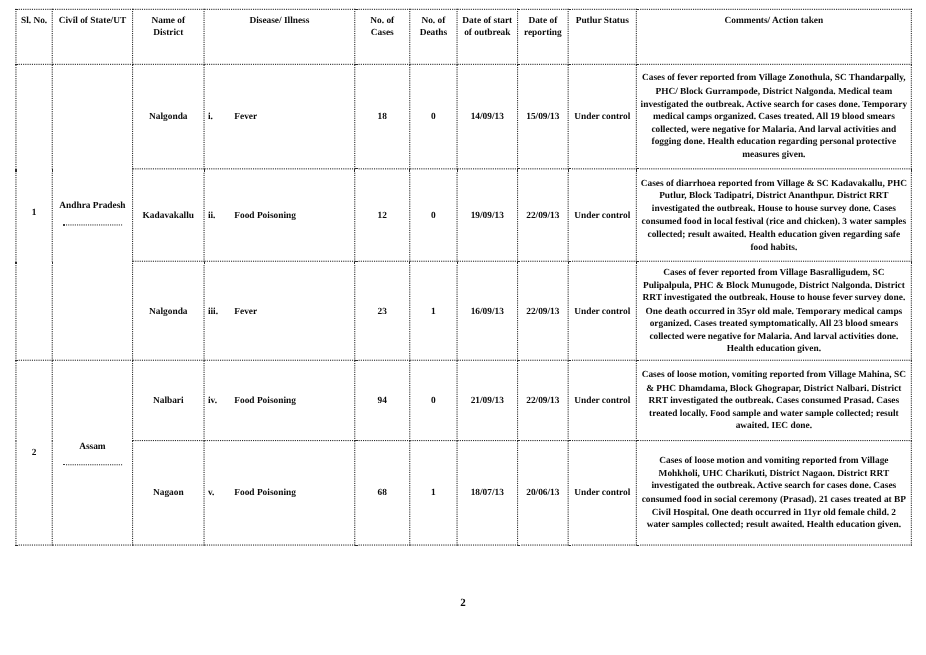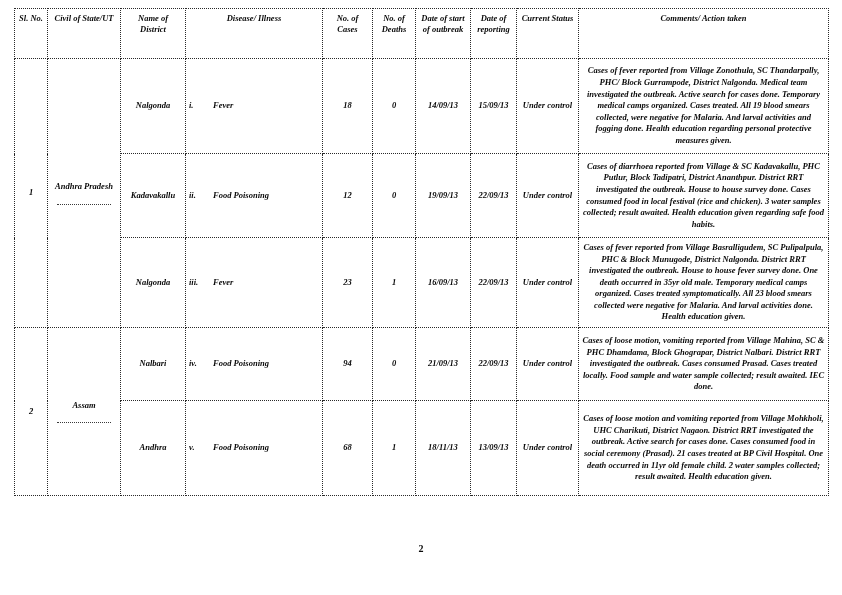--- a/index.html
+++ b/index.html
@@ -22,21 +22,20 @@
   table.report {
     position: absolute;
     left: 14px;
     top: 8px;
     width: 814px;
     border-collapse: collapse;
     table-layout: fixed;
     font-size: 8.5px;
     line-height: 11.4px;
     font-weight: 700;
-    font-style: italic;
   }
   table.report th, table.report td {
     border: 1px dotted #2a2a2a;
     padding: 2px 3px;
     vertical-align: middle;
     text-align: center;
     word-wrap: break-word;
   }
   table.report thead th {
     font-size: 8.5px;
@@ -104,21 +103,21 @@
     <thead>
       <tr>
         <th>Sl. No.</th>
         <th>Civil of State/UT</th>
         <th>Name of District</th>
         <th>Disease/ Illness</th>
         <th>No. of Cases</th>
         <th>No. of Deaths</th>
         <th>Date of start of outbreak</th>
         <th>Date of reporting</th>
-        <th>Current Status</th>
+        <th>Putlur Status</th>
         <th>Comments/ Action taken</th>
       </tr>
     </thead>
 
     <tbody>
 
       <tr style="height:95px;">
         <td rowspan="3">1</td>
         <td rowspan="3" class="state-cell">
           <span class="state-name">Andhra Pradesh</span>
@@ -183,31 +182,31 @@
           </span>
         </td>
         <td>94</td>
         <td>0</td>
         <td>21/09/13</td>
         <td>22/09/13</td>
         <td>Under control</td>
         <td class="comments">Cases of loose motion, vomiting reported from Village Mahina, SC &amp; PHC Dhamdama, Block Ghograpar, District Nalbari. District RRT investigated the outbreak. Cases consumed Prasad. Cases treated locally. Food sample and water sample collected; result awaited. IEC done.</td>
       </tr>
       <tr style="height:95px;">
-        <td>Andhra</td>
+        <td>Nagaon</td>
         <td class="disease-cell">
           <span class="disease-wrap">
             <span class="disease-num">v.</span>
             <span class="disease-name">Food Poisoning</span>
           </span>
         </td>
         <td>68</td>
         <td>1</td>
-        <td>18/11/13</td>
-        <td>13/09/13</td>
+        <td>18/07/13</td>
+        <td>20/06/13</td>
         <td>Under control</td>
         <td class="comments">Cases of loose motion and vomiting reported from Village Mohkholi, UHC Charikuti, District Nagaon. District RRT investigated the outbreak. Active search for cases done. Cases consumed food in social ceremony (Prasad). 21 cases treated at BP Civil Hospital.  One death occurred in 11yr old female child. 2 water samples collected; result awaited. Health education given.</td>
       </tr>
     </tbody>
   </table>
 
   <div class="page-number">2</div>
 
 </div>
 

